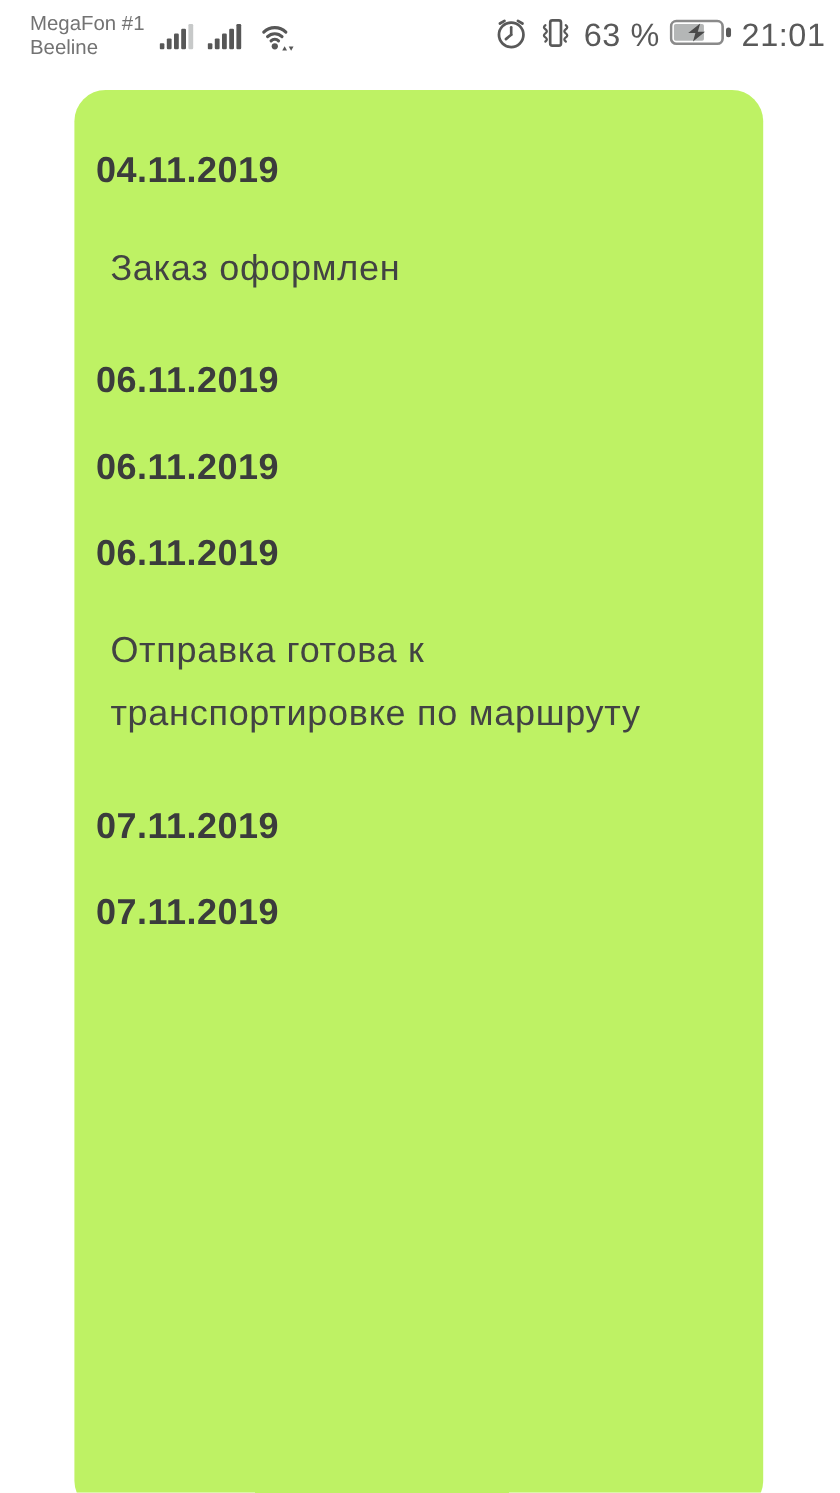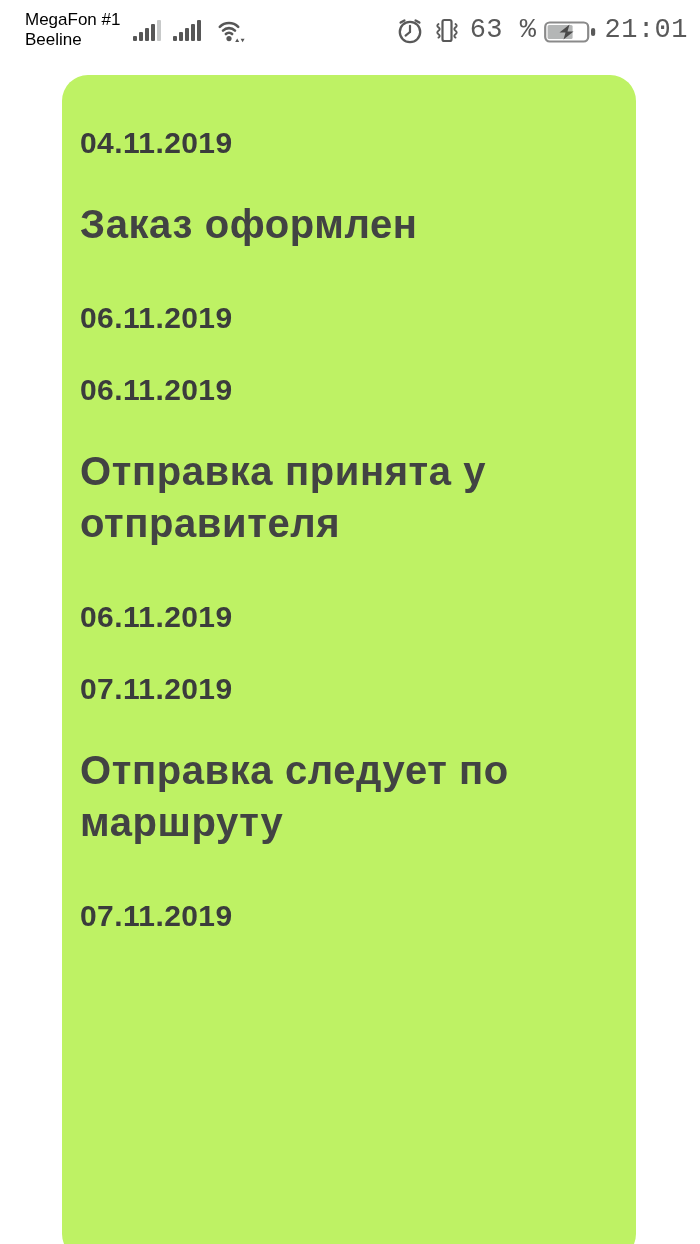--- a/index.html
+++ b/index.html
@@ -7,36 +7,36 @@
     position:relative;width:700px;height:1244px;background:#ffffff;overflow:hidden;
     font-family:"Liberation Sans","DejaVu Sans",sans-serif;
   }
   
   .status-bar{
     position:absolute;top:0;left:0;width:700px;height:57px;background:#ffffff;
     display:flex;justify-content:space-between;align-items:center;
     box-sizing:border-box;padding:0 12px 0 25px;color:#595959;
   }
   .sb-left{display:flex;align-items:center;gap:13px;}
-  .carrier{font-size:17px;line-height:20px;color:#000000;padding-top:2px;}
+  .carrier{font-size:17px;line-height:20px;color:#737373;padding-top:2px;}
   .sb-icons{display:flex;align-items:center;gap:10px;padding-top:4px;}
-  .sb-right{display:flex;align-items:flex-end;gap:8px;padding-top:2px;font-family:Liberation Mono, monospace;}
+  .sb-right{display:flex;align-items:flex-start;gap:8px;padding-top:2px;}
   .sb-right .big-txt{font-size:27px;color:#595959;letter-spacing:0.5px;}
   .icon svg{display:block;}
   
   .panel{
     position:absolute;left:62px;top:75px;width:574px;height:1185px;
     background:#bef264;box-sizing:border-box;padding:51px 20px 0 18px;border-radius:26px;
   }
   .event .date{
     font-size:30px;font-weight:bold;line-height:34px;margin:0 0 38px 0;
     color:#3b3c3c;letter-spacing:0.4px;
   }
   .event .status{
-    font-size:40px;font-weight:bold;line-height:52px;margin:0 0 51px 0;
+    font-size:30px;font-weight:normal;line-height:52px;margin:0 0 51px 12px;
     color:#424343;letter-spacing:0.6px;max-width:505px;
   }
 </style>
 </head>
 <body>
 
 <div class="screen">
 
   <div class="status-bar">
     <div class="sb-left">
@@ -112,30 +112,29 @@
         <div class="date">04.11.2019</div>
         <div class="status">Заказ оформлен</div>
       </div>
 
       <div class="event">
         <div class="date">06.11.2019</div>
       </div>
 
       <div class="event">
         <div class="date">06.11.2019</div>
-        <div class="status">Отправка принята у отправителя</div>
       </div>
 
       <div class="event">
         <div class="date">06.11.2019</div>
+        <div class="status">Отправка готова к транспортировке по маршруту</div>
       </div>
 
       <div class="event">
         <div class="date">07.11.2019</div>
-        <div class="status">Отправка следует по маршруту</div>
       </div>
 
       <div class="event">
         <div class="date">07.11.2019</div>
       </div>
     </div>
 
 </div>
 
 </body></html>

